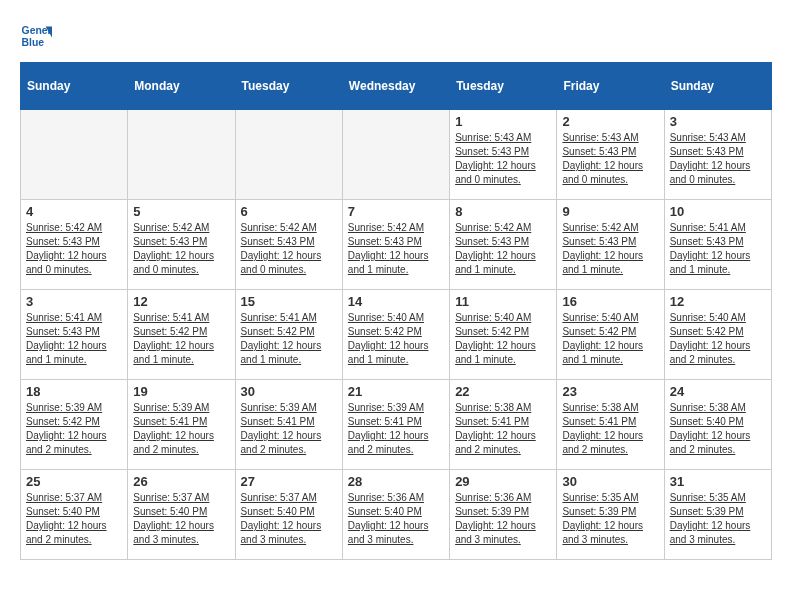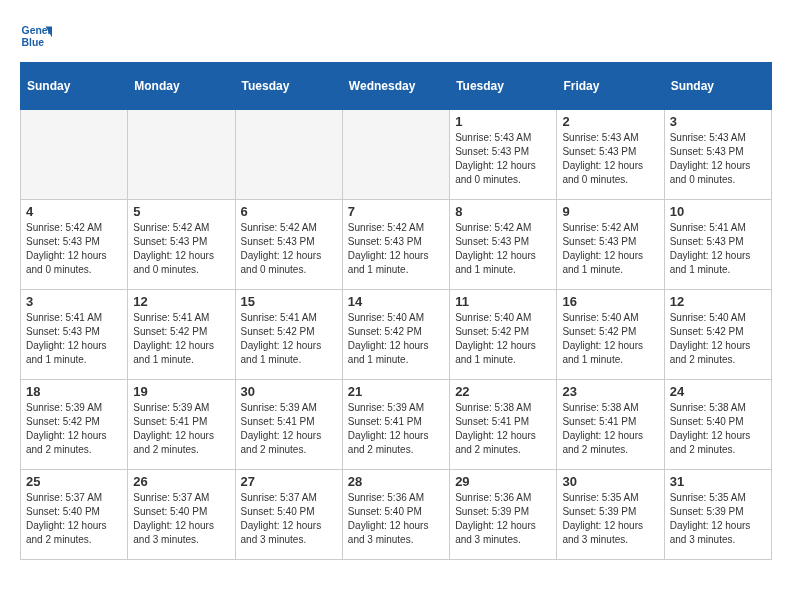--- a/index.html
+++ b/index.html
@@ -66,20 +66,21 @@
       font-size: 13px;
       font-weight: bold;
       color: #333;
       margin-bottom: 2px;
       display: block;
     }
     .day-info {
       color: #333;
       font-size: 10px;
       line-height: 1.4;
+      text-decoration: underline;
     }
     .week-row td {
       height: 90px;
     }
   </style>
 </head>
 <body>
 
 <div class="header">
   <div class="logo">

